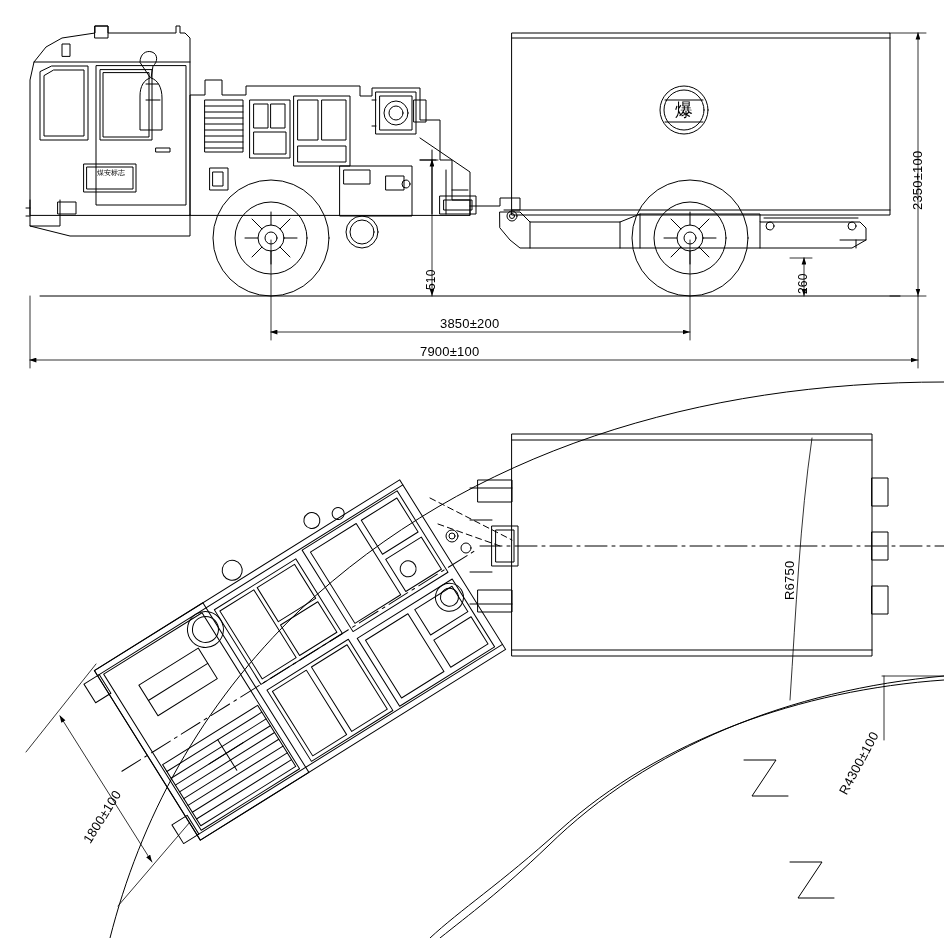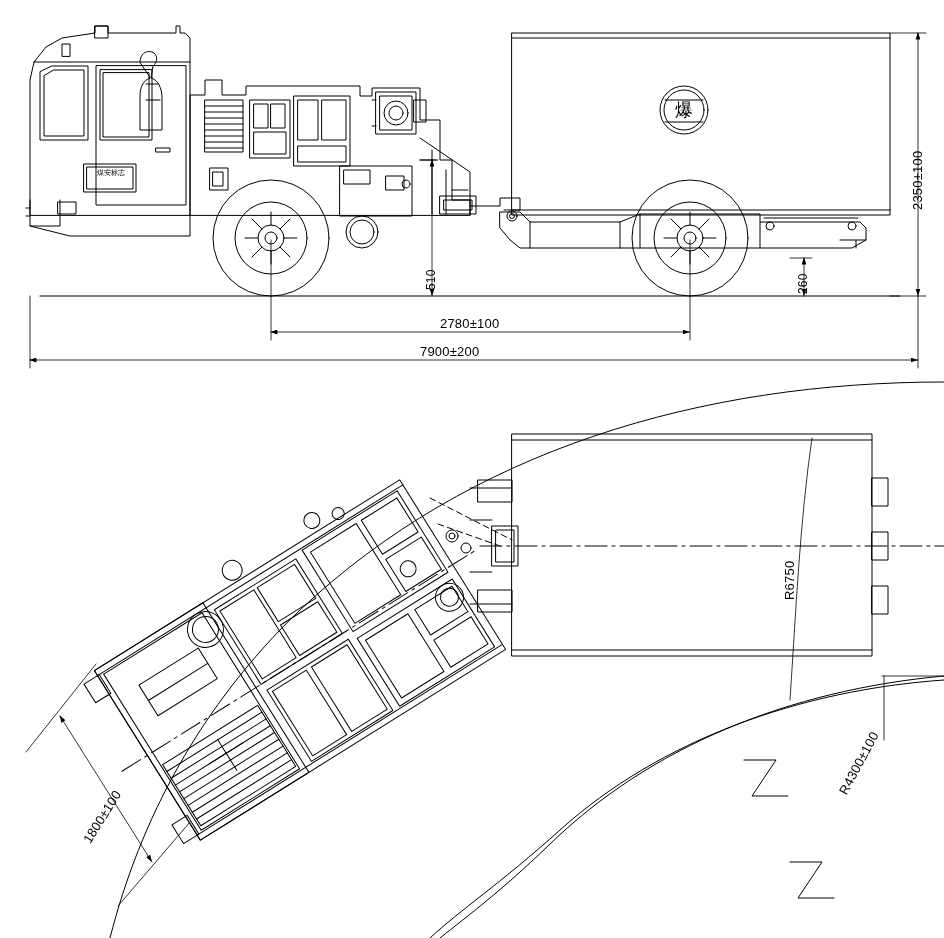--- a/index.html
+++ b/index.html
@@ -302,25 +302,25 @@
 
   <div class="dimtext vtext" style="left:424px; top:290px; transform: rotate(-90deg); font-size:12px;">
     <span>510</span>
   </div>
 
   <div class="dimtext vtext" style="left:796px; top:294px; transform: rotate(-90deg); font-size:12px;">
     <span>260</span>
   </div>
 
   <div class="dimtext" style="left:440px; top:316px;">
-    <span>2780±100</span>
+    <span>3850±200</span>
   </div>
 
   <div class="dimtext" style="left:420px; top:344px;">
-    <span>7900±200</span>
+    <span>7900±100</span>
   </div>
 
   <div class="dimtext vtext" style="left:782px; top:600px; transform: rotate(-90deg);">
     <span>R6750</span>
   </div>
 
   <div class="dimtext vtext" style="left:836px; top:790px; transform: rotate(-62deg);">
     <span>R4300±100</span>
   </div>
 

